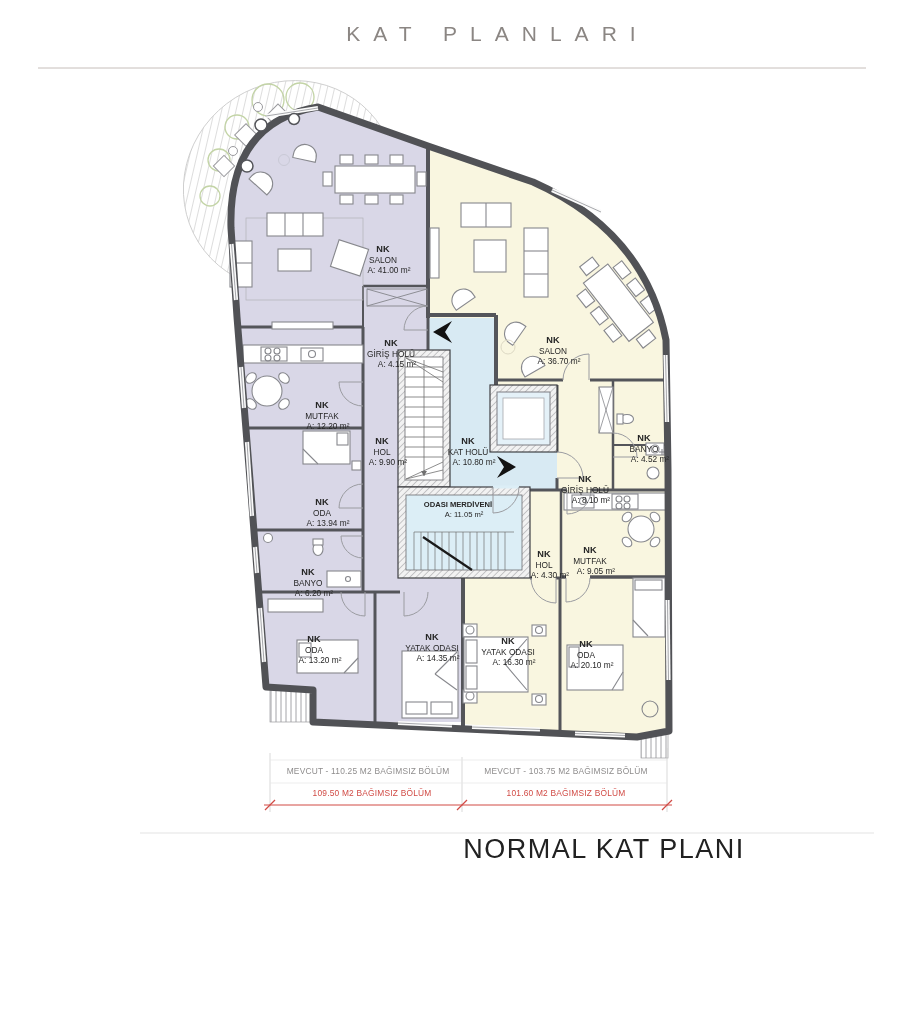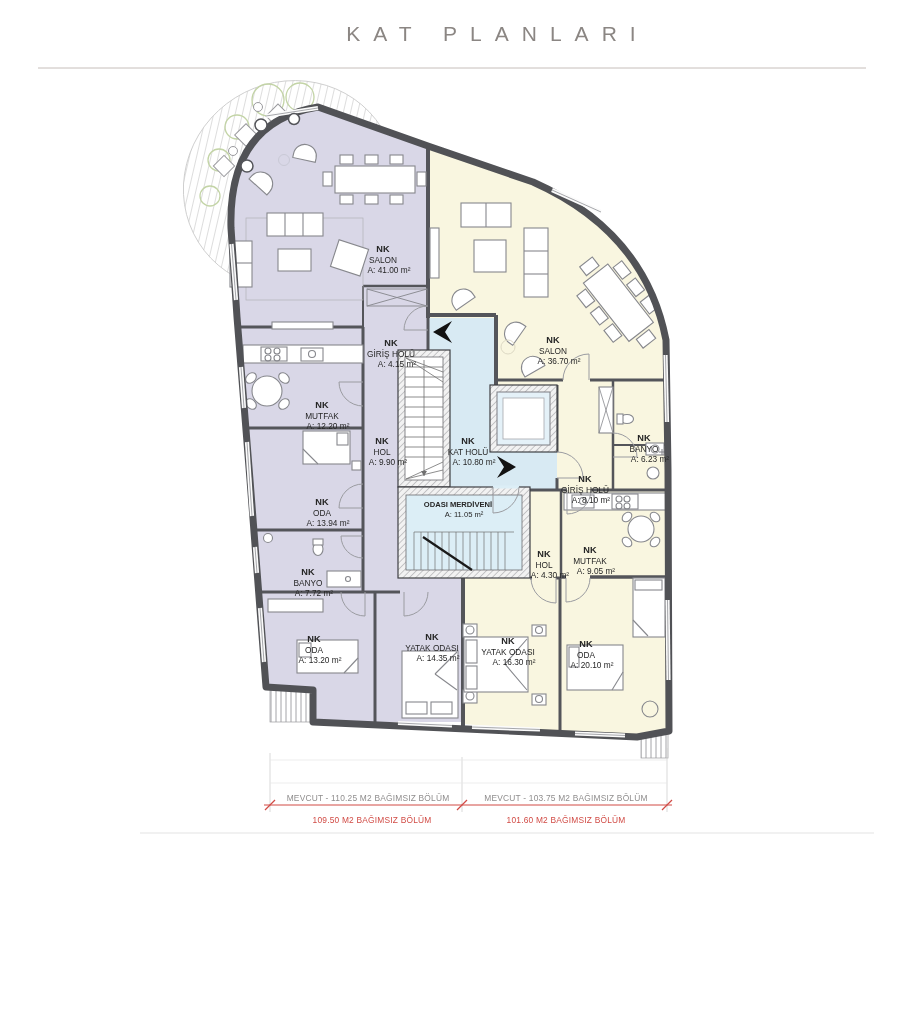--- a/index.html
+++ b/index.html
@@ -9,21 +9,21 @@
   .page-title{position:absolute;top:22px;left:0;width:100%;text-align:center;
     font-size:21px;letter-spacing:13px;color:#8b8683;font-weight:400;padding-left:47px;}
   .plan-title{position:absolute;top:834px;left:604px;transform:translateX(-50%);
     font-size:27px;letter-spacing:1.5px;color:#212121;font-weight:400;white-space:nowrap;}
   .room-label{position:absolute;transform:translateX(-50%);text-align:center;
     line-height:10px;font-size:8.3px;color:#262626;white-space:nowrap;}
   .room-label .code{font-weight:bold;font-size:9.2px;display:block;line-height:11px;margin-top:34px;}
   .room-label .name{display:block;}
   .room-label .area{display:block;margin-left:12px;}
   .dim-label{position:absolute;transform:translateX(-50%);font-size:8.4px;color:#8f8d8d;
-    white-space:nowrap;letter-spacing:.2px;margin-top:27px;}
+    white-space:nowrap;letter-spacing:.2px;}
   .dim-label.red{color:#d14b45;}
 </style>
 </head>
 <body>
 
 <div id="stage">
 
 <svg width="901" height="1030" viewBox="0 0 901 1030">
   <defs>
     <pattern id="hatchT" width="7" height="7" patternUnits="userSpaceOnUse" patternTransform="rotate(45)">
@@ -372,20 +372,21 @@
     <g stroke="#d14b45">
       <line x1="264" y1="805" x2="672" y2="805" stroke-width="1"></line>
       <line x1="265" y1="810" x2="275" y2="800" stroke-width="1.3"></line>
       <line x1="457" y1="810" x2="467" y2="800" stroke-width="1.3"></line>
       <line x1="662" y1="810" x2="672" y2="800" stroke-width="1.3"></line>
     </g>
   </g>
 </svg>
 
 <div class="page-title">KAT PLANLARI</div>
+<div class="plan-title">NORMAL KAT PLANI</div>
 
 <div class="room-label" style="left:383px;top:210px">
   <span class="code">NK</span>
   <span class="name">SALON</span>
   <span class="area">A: 41.00 m²</span>
 </div>
 <div class="room-label" style="left:391px;top:304px">
   <span class="code">NK</span>
   <span class="name">GİRİŞ HOLÜ</span>
   <span class="area">A: 4.15 m²</span>
@@ -406,40 +407,40 @@
   <span class="area">A: 9.90 m²</span>
 </div>
 <div class="room-label" style="left:468px;top:402px">
   <span class="code">NK</span>
   <span class="name">KAT HOLÜ</span>
   <span class="area">A: 10.80 m²</span>
 </div>
 <div class="room-label" style="left:644px;top:399px">
   <span class="code">NK</span>
   <span class="name">BANYO</span>
-  <span class="area">A: 6.23 m²</span>
+  <span class="area">A: 4.52 m²</span>
 </div>
 <div class="room-label" style="left:322px;top:463px">
   <span class="code">NK</span>
   <span class="name">ODA</span>
   <span class="area">A: 13.94 m²</span>
 </div>
 <div class="room-label" style="left:585px;top:440px">
   <span class="code">NK</span>
   <span class="name">GİRİŞ HOLÜ</span>
   <span class="area">A: 8.10 m²</span>
 </div>
 <div class="room-label" style="left:458px;top:500px;font-size:7.6px">
   <span class="name" style="font-weight:bold">ODASI MERDİVENİ</span>
   <span class="area">A: 11.05 m²</span>
 </div>
 <div class="room-label" style="left:308px;top:533px">
   <span class="code">NK</span>
   <span class="name">BANYO</span>
-  <span class="area">A: 7.72 m²</span>
+  <span class="area">A: 6.20 m²</span>
 </div>
 <div class="room-label" style="left:544px;top:515px">
   <span class="code">NK</span>
   <span class="name">HOL</span>
   <span class="area">A: 4.30 m²</span>
 </div>
 <div class="room-label" style="left:590px;top:511px">
   <span class="code">NK</span>
   <span class="name">MUTFAK</span>
   <span class="area">A: 9.05 m²</span>

